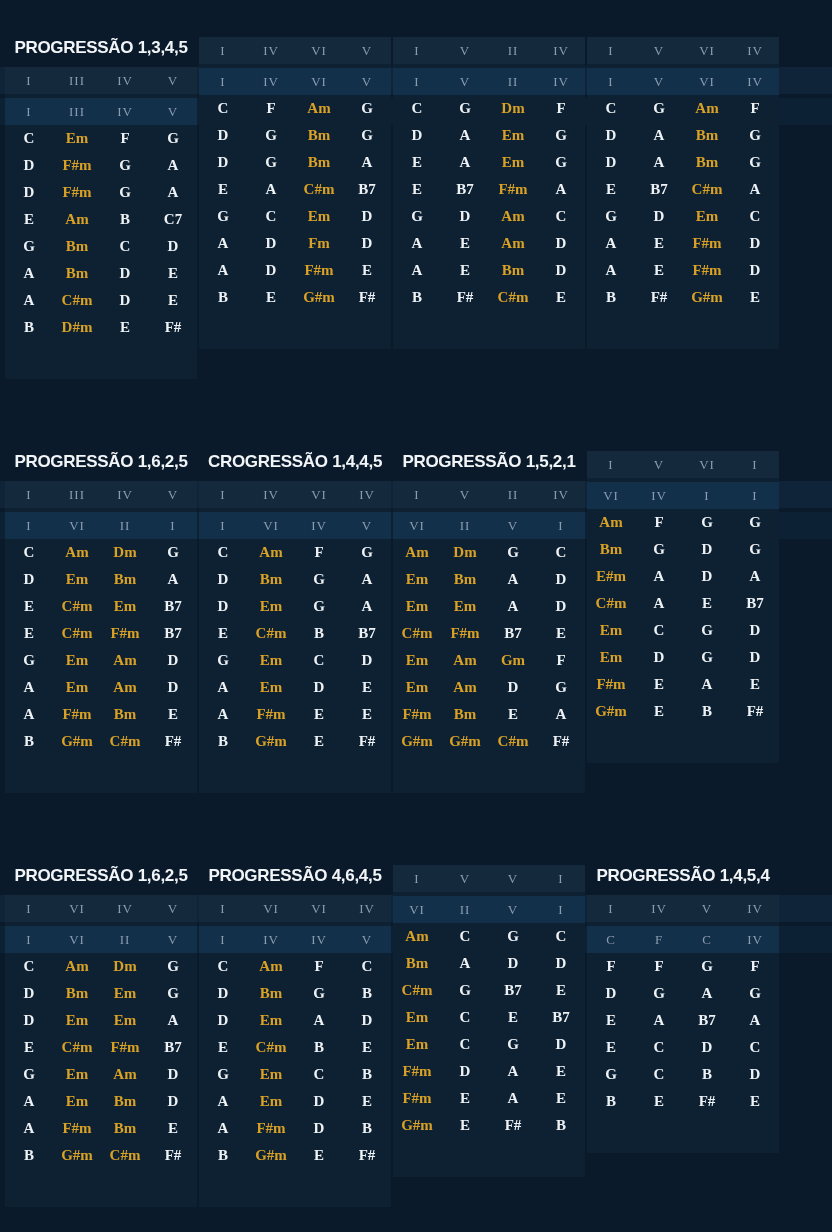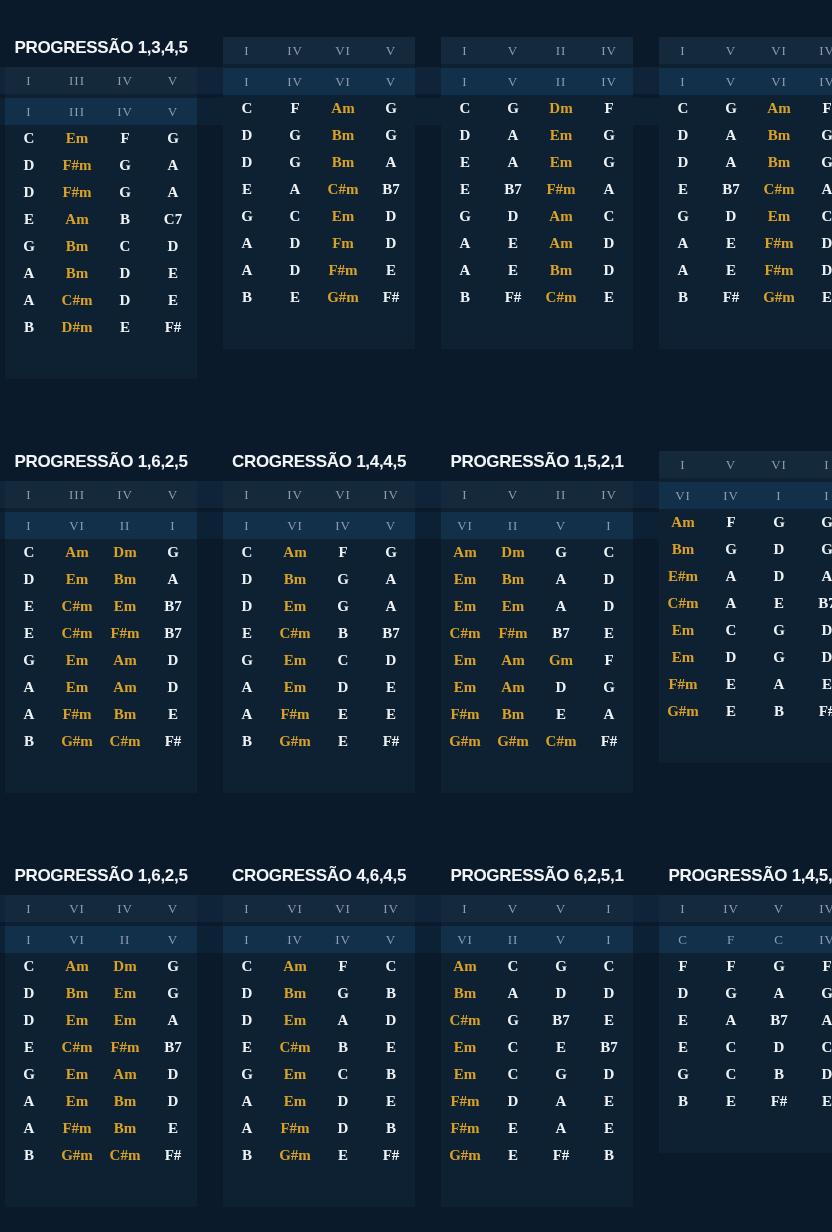--- a/index.html
+++ b/index.html
@@ -7,21 +7,21 @@
     width: 832px; height: 1232px;
     background: var(--page-bg, #0b1a2a);
     font-family: "Liberation Serif", serif;
     overflow: hidden;
   }
   .page { padding: 37px 5px 0 5px; box-sizing: border-box; }
   .group {
     position: relative;
     display: grid;
     grid-template-columns: repeat(4, 192px);
-    column-gap: 26px;
+    column-gap: 2px;
     margin-bottom: 72px;
   }
   
   .band { position: absolute; left: -5px; right: -5px; height: 27px; z-index: 0; }
   .band-1 { top: 30px; background: var(--band1-gap, #0f2438); }
   .band-2 { top: 61px; background: var(--band2-gap, #0d2134); }
   .panel { position: relative; z-index: 1; }
   .panel-title {
     margin: 0 0 8px 0; height: 22px; line-height: 22px;
     text-align: center;
@@ -666,89 +666,88 @@
               <span class="chord">B</span>
               <span class="chord minor">G#m</span>
               <span class="chord minor">C#m</span>
               <span class="chord">F#</span>
             </div>
           </div>
     </div>
   </article>
 
   <article class="panel">
-    <h2 class="panel-title">CROGRESSÃO 4,6,4,5</h2>
-    <div class="card">
-      <div class="hrow hrow-1">
-            <span class="numeral">I</span>
-            <span class="numeral">VI</span>
-            <span class="numeral">VI</span>
-            <span class="numeral">IV</span>
-          </div>
-      <div class="hrow hrow-2">
-            <span class="numeral">I</span>
-            <span class="numeral">IV</span>
-            <span class="numeral">IV</span>
-            <span class="numeral">V</span>
-          </div>
-      <div class="chord-rows">
-            <div class="crow">
-              <span class="chord">C</span>
-              <span class="chord minor">Am</span>
-              <span class="chord">F</span>
-              <span class="chord">C</span>
-            </div>
-            <div class="crow">
-              <span class="chord">D</span>
-              <span class="chord minor">Bm</span>
-              <span class="chord">G</span>
-              <span class="chord">B</span>
-            </div>
-            <div class="crow">
-              <span class="chord">D</span>
-              <span class="chord minor">Em</span>
-              <span class="chord">A</span>
-              <span class="chord">D</span>
-            </div>
-            <div class="crow">
-              <span class="chord">E</span>
-              <span class="chord minor">C#m</span>
-              <span class="chord">B</span>
-              <span class="chord">E</span>
-            </div>
-            <div class="crow">
-              <span class="chord">G</span>
-              <span class="chord minor">Em</span>
-              <span class="chord">C</span>
-              <span class="chord">B</span>
-            </div>
-            <div class="crow">
-              <span class="chord">A</span>
-              <span class="chord minor">Em</span>
-              <span class="chord">D</span>
-              <span class="chord">E</span>
-            </div>
-            <div class="crow">
-              <span class="chord">A</span>
-              <span class="chord minor">F#m</span>
-              <span class="chord">D</span>
-              <span class="chord">B</span>
-            </div>
-            <div class="crow">
-              <span class="chord">B</span>
-              <span class="chord minor">G#m</span>
-              <span class="chord">E</span>
-              <span class="chord">F#</span>
-            </div>
-          </div>
-    </div>
-  </article>
-
-  <article class="panel">
-    <h2 class="panel-title">PROGRESSÃO 6,2,5,1</h2>
+    <h2 class="panel-title">PROGRESSÃO 4,6,4,5</h2>
+    <div class="card">
+      <div class="hrow hrow-1">
+            <span class="numeral">I</span>
+            <span class="numeral">VI</span>
+            <span class="numeral">VI</span>
+            <span class="numeral">IV</span>
+          </div>
+      <div class="hrow hrow-2">
+            <span class="numeral">I</span>
+            <span class="numeral">IV</span>
+            <span class="numeral">IV</span>
+            <span class="numeral">V</span>
+          </div>
+      <div class="chord-rows">
+            <div class="crow">
+              <span class="chord">C</span>
+              <span class="chord minor">Am</span>
+              <span class="chord">F</span>
+              <span class="chord">C</span>
+            </div>
+            <div class="crow">
+              <span class="chord">D</span>
+              <span class="chord minor">Bm</span>
+              <span class="chord">G</span>
+              <span class="chord">B</span>
+            </div>
+            <div class="crow">
+              <span class="chord">D</span>
+              <span class="chord minor">Em</span>
+              <span class="chord">A</span>
+              <span class="chord">D</span>
+            </div>
+            <div class="crow">
+              <span class="chord">E</span>
+              <span class="chord minor">C#m</span>
+              <span class="chord">B</span>
+              <span class="chord">E</span>
+            </div>
+            <div class="crow">
+              <span class="chord">G</span>
+              <span class="chord minor">Em</span>
+              <span class="chord">C</span>
+              <span class="chord">B</span>
+            </div>
+            <div class="crow">
+              <span class="chord">A</span>
+              <span class="chord minor">Em</span>
+              <span class="chord">D</span>
+              <span class="chord">E</span>
+            </div>
+            <div class="crow">
+              <span class="chord">A</span>
+              <span class="chord minor">F#m</span>
+              <span class="chord">D</span>
+              <span class="chord">B</span>
+            </div>
+            <div class="crow">
+              <span class="chord">B</span>
+              <span class="chord minor">G#m</span>
+              <span class="chord">E</span>
+              <span class="chord">F#</span>
+            </div>
+          </div>
+    </div>
+  </article>
+
+  <article class="panel">
     <div class="card">
       <div class="hrow hrow-1">
             <span class="numeral">I</span>
             <span class="numeral">V</span>
             <span class="numeral">V</span>
             <span class="numeral">I</span>
           </div>
       <div class="hrow hrow-2">
             <span class="numeral">VI</span>
             <span class="numeral">II</span>

